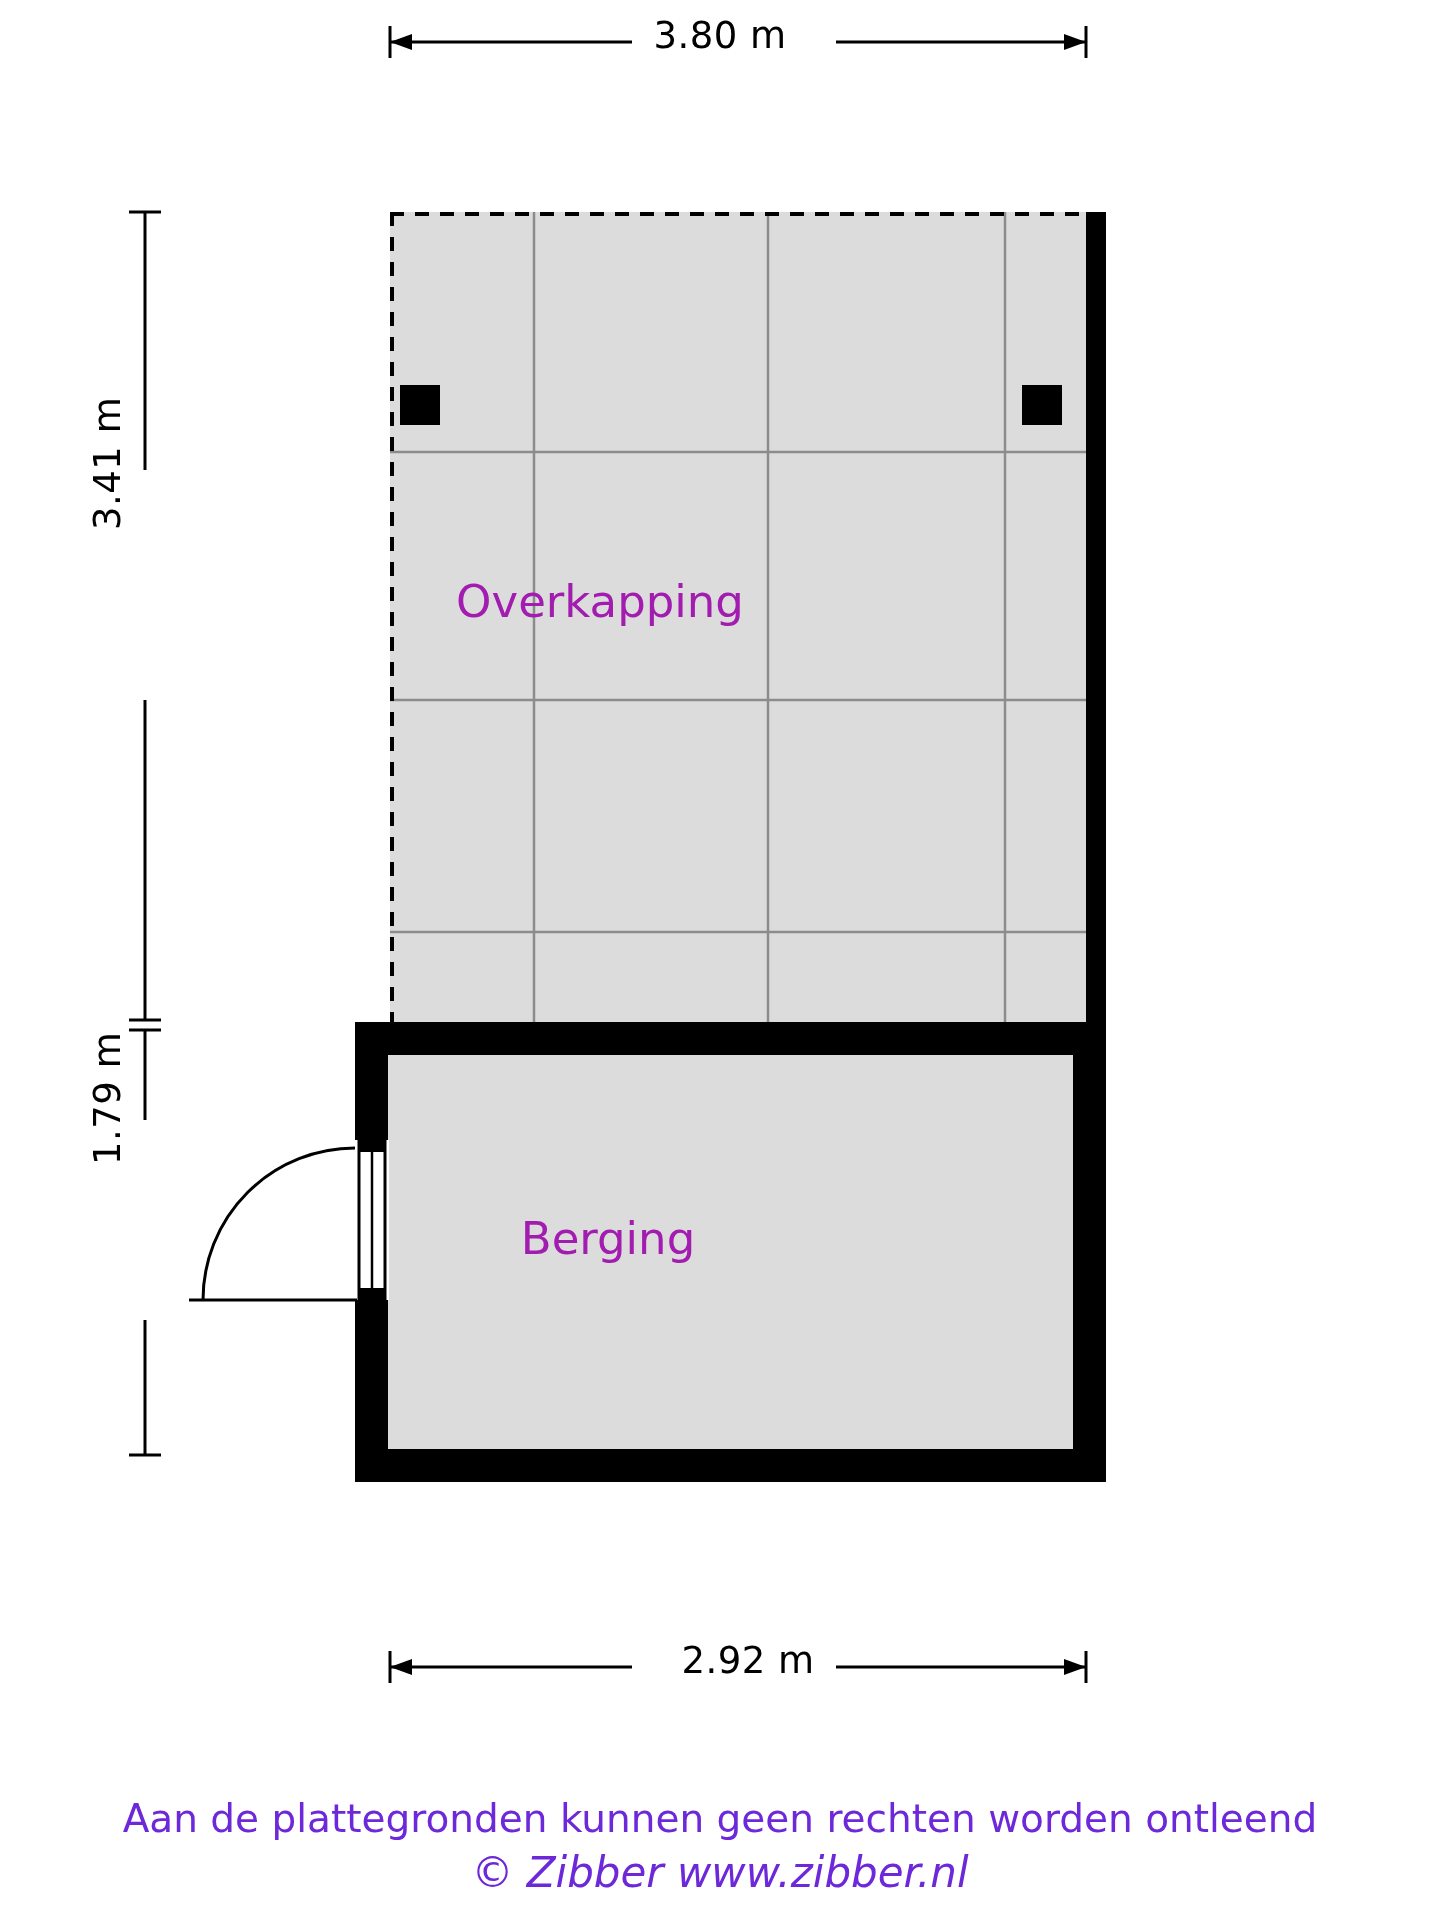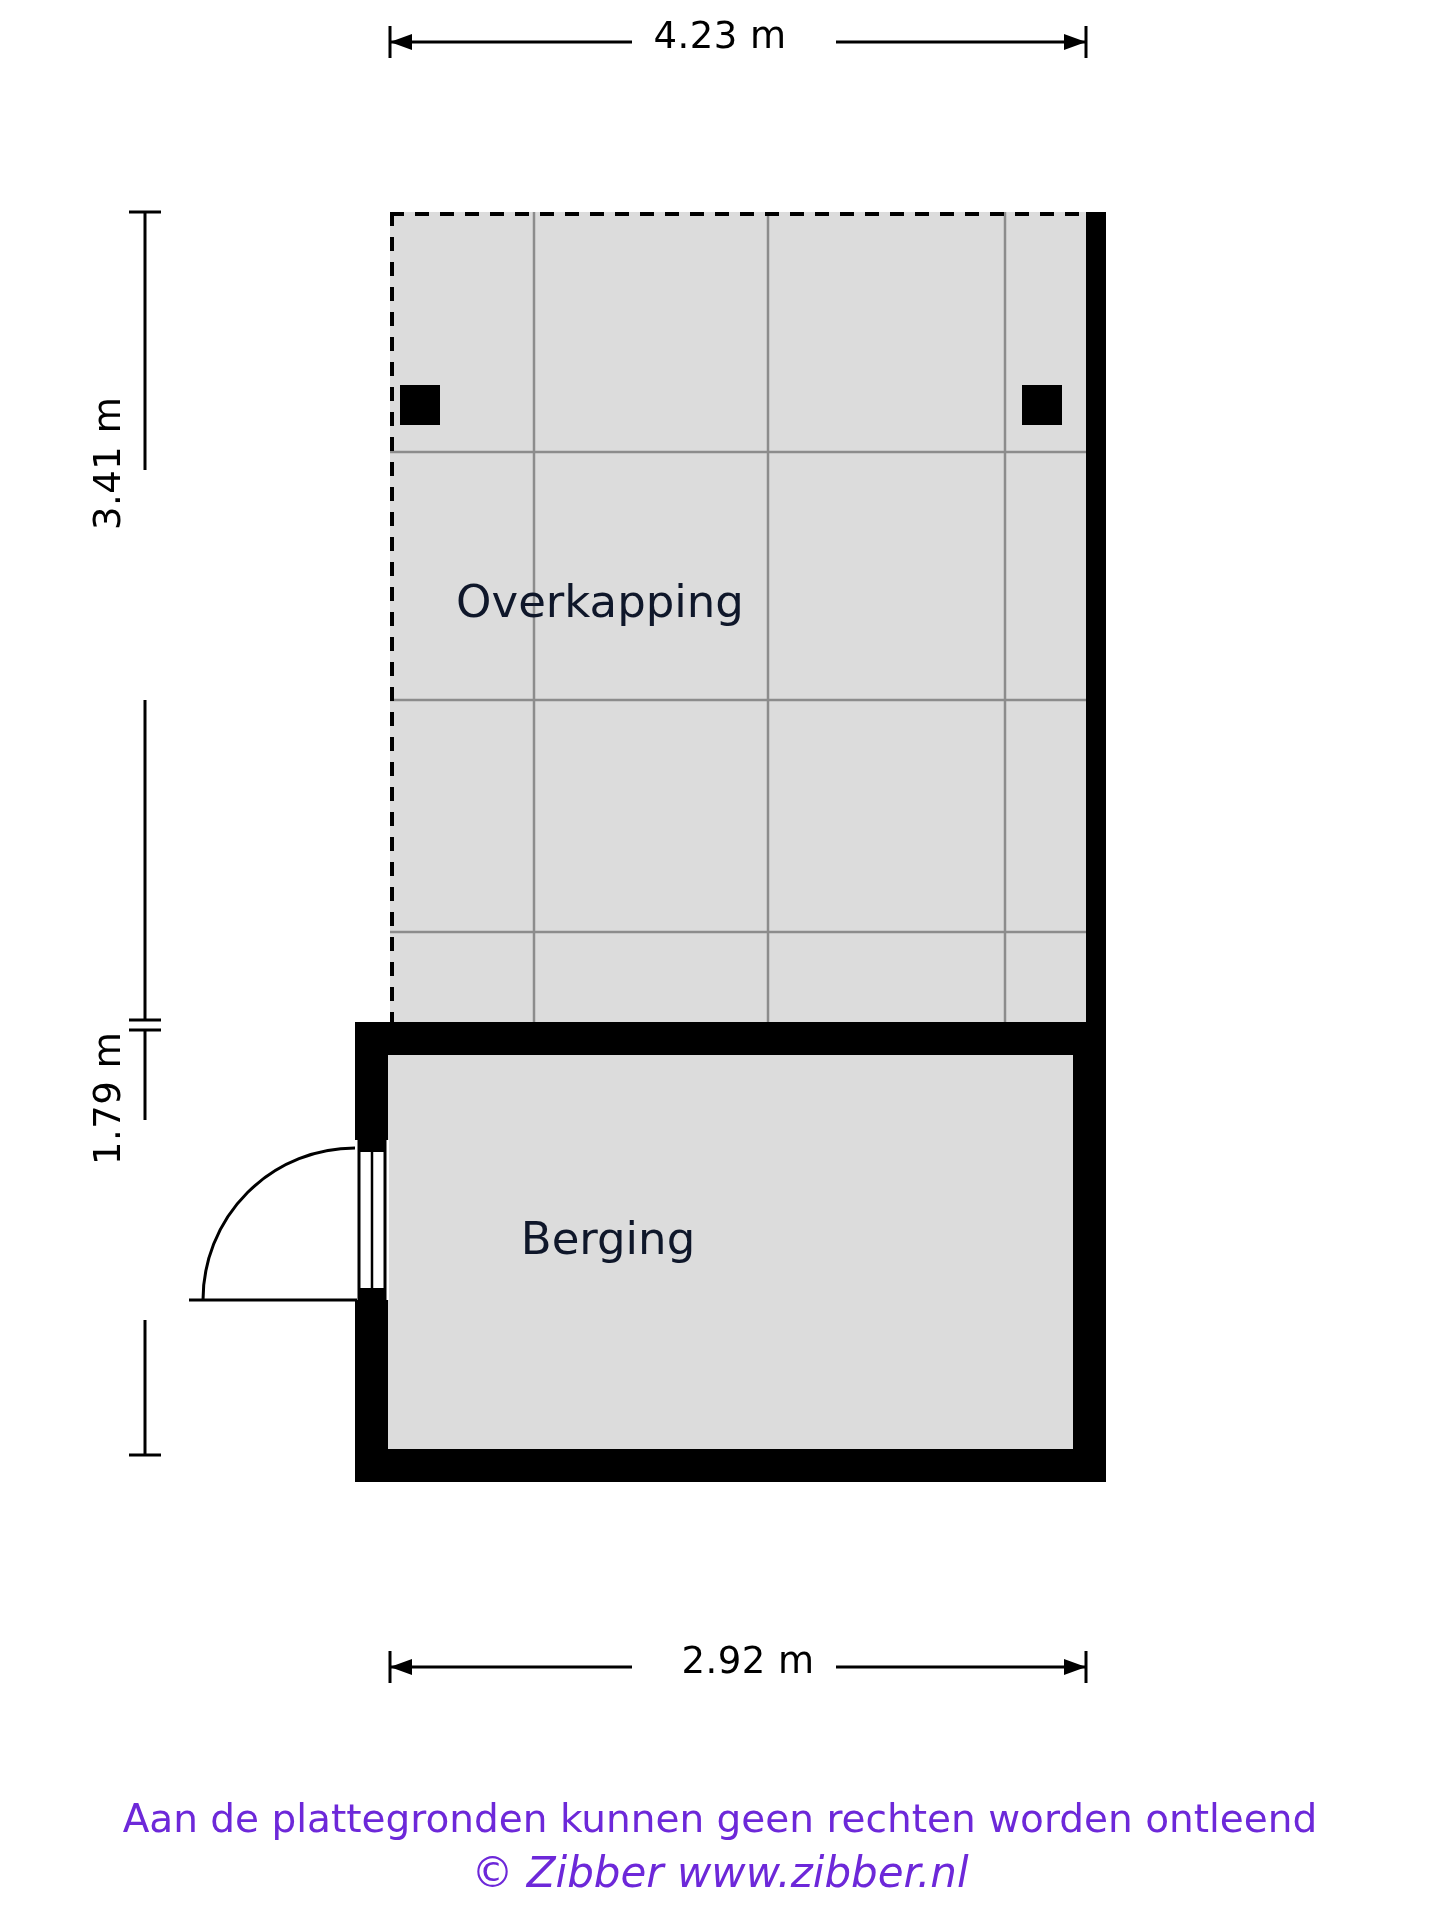--- a/index.html
+++ b/index.html
@@ -54,21 +54,21 @@
   #dim-left-bottom-label {
     left: 86px;
     top: 1165px;
     transform: rotate(-90deg);
     transform-origin: left top;
   }
 
   .room-label {
     position: absolute;
     font-size: 45px;
-    color: #0f172a;
+    color: #a21caf;
     white-space: nowrap;
     text-align: center;
   }
   #label-overkapping {
     left: 320px;
     top: 575px;
     width: 560px;
   }
   #label-berging {
     left: 328px;
@@ -163,21 +163,21 @@
       <rect x="359" y="1140" width="26" height="160" fill="#ffffff" stroke="#000" stroke-width="3"></rect>
       <line x1="372" y1="1140" x2="372" y2="1300" stroke="#000" stroke-width="2.5"></line>
       <path d="M355 1148 A152 152 0 0 0 203 1300" fill="none" stroke="#000" stroke-width="3"></path>
       <line x1="189" y1="1300" x2="357" y2="1300" stroke="#000" stroke-width="3"></line>
       <rect x="359" y="1140" width="26" height="12" fill="#000"></rect>
       <rect x="359" y="1288" width="26" height="12" fill="#000"></rect>
     </g>
 
   </svg>
 
-  <div class="dim-label" id="dim-top-label">4.23 m</div>
+  <div class="dim-label" id="dim-top-label">3.80 m</div>
 
   <div class="dim-label" id="dim-bottom-label">2.92 m</div>
 
   <div class="dim-label" id="dim-left-top-label">3.41 m</div>
 
   <div class="dim-label" id="dim-left-bottom-label">1.79 m</div>
 
   <div class="room-label" id="label-overkapping">Overkapping</div>
 
   <div class="room-label" id="label-berging">Berging</div>

